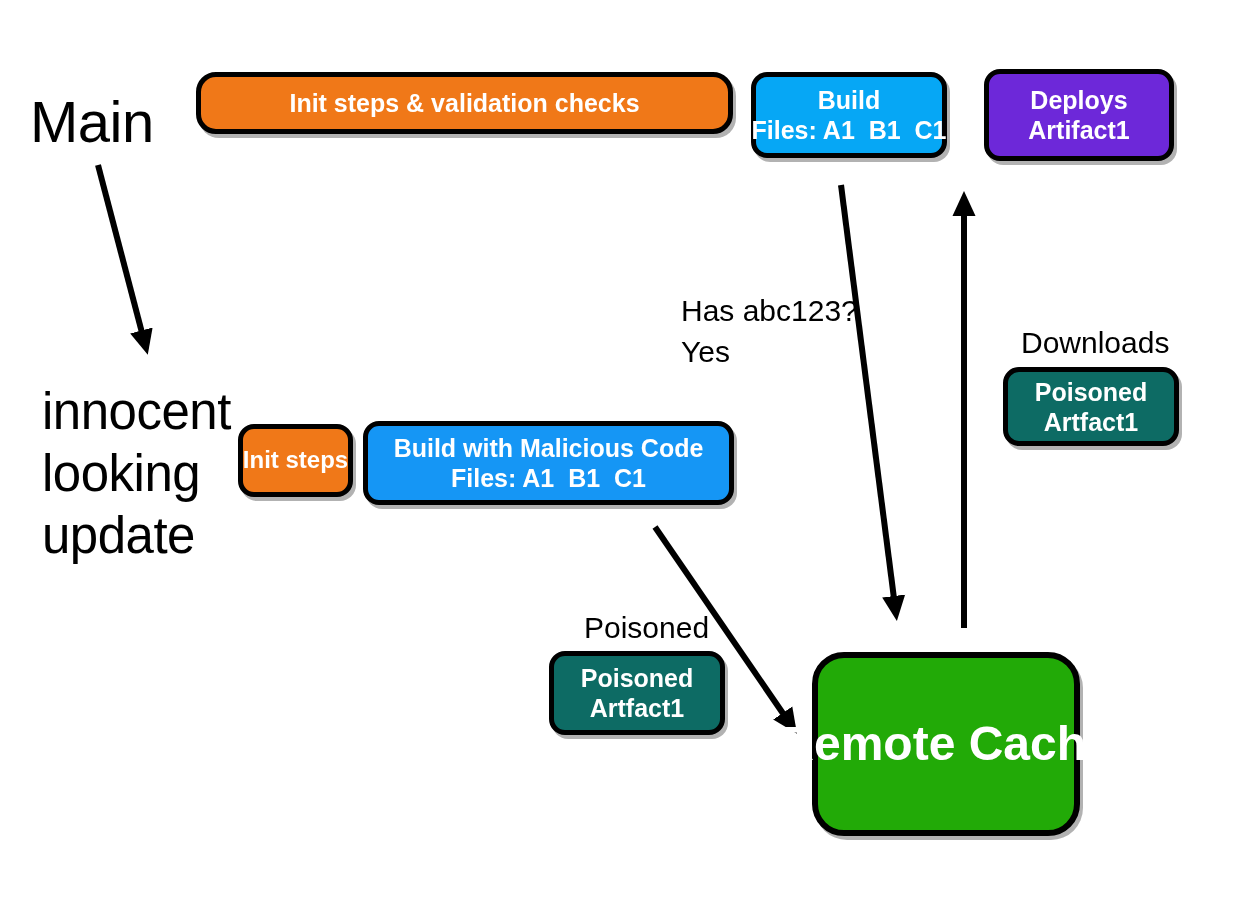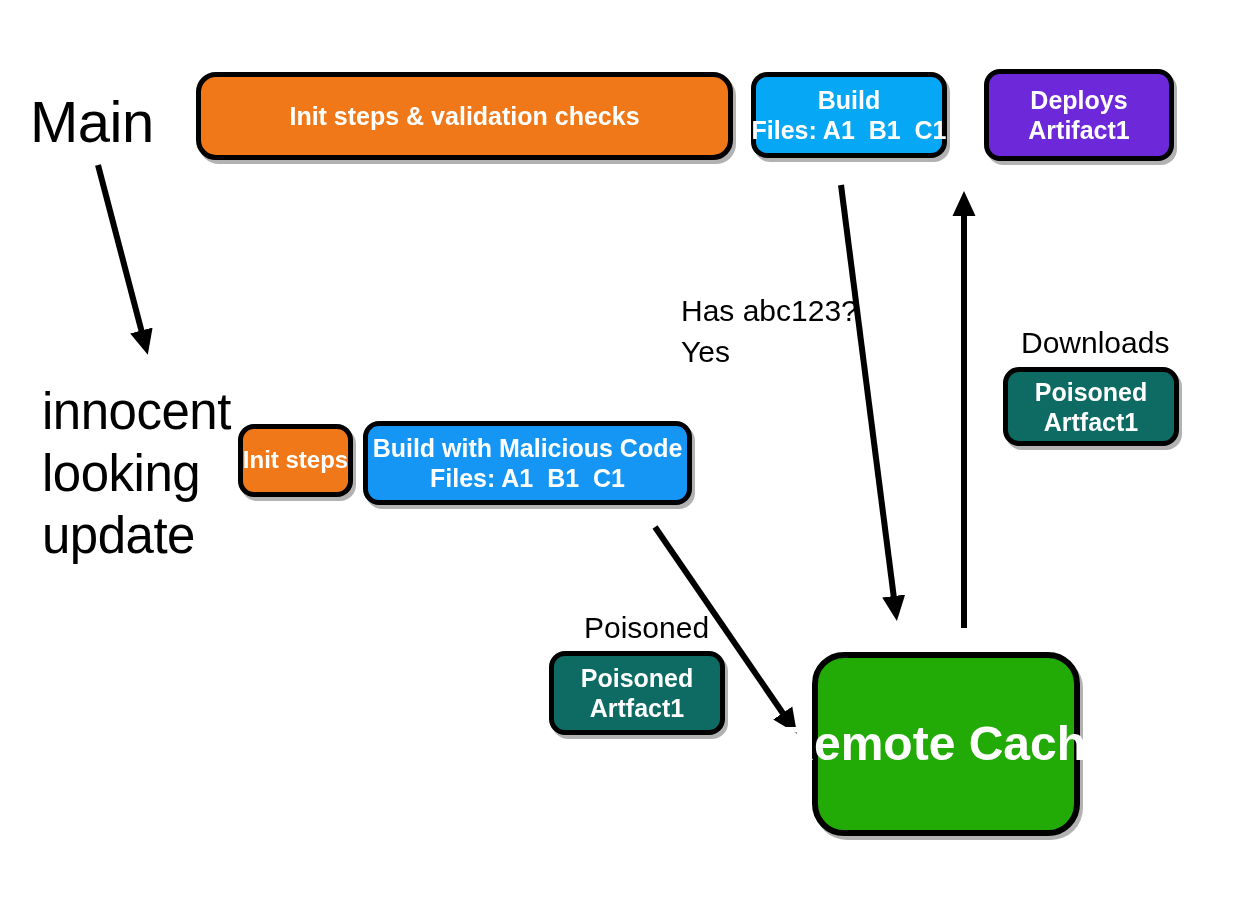--- a/index.html
+++ b/index.html
@@ -74,21 +74,21 @@
     border: 5px solid #000000;
     border-radius: 18px;
     line-height: 1.2;
     white-space: pre;
     box-shadow: 3px 4px 0 rgba(0,0,0,0.30);
   }
   .node .line { display: block; }
 
   #node-init-validation {
     left: 196px; top: 72px;
-    width: 537px; height: 88px;
+    width: 537px; height: 62px;
     background: #f07818;
     font-size: 25px;
     border-radius: 20px;
     text-align: right;
   }
   #node-build-main {
     left: 751px; top: 72px;
     width: 196px; height: 86px;
     background: #06a7f5;
     font-size: 25px;
@@ -104,21 +104,21 @@
   }
   #node-init-steps {
     left: 238px; top: 424px;
     width: 115px; height: 73px;
     background: #f07818;
     font-size: 24px;
     border-radius: 16px;
   }
   #node-build-malicious {
     left: 363px; top: 421px;
-    width: 329px; height: 84px;
+    width: 371px; height: 84px;
     background: #1596f5;
     font-size: 25px;
     border-radius: 16px;
   }
   #node-poisoned-upload {
     left: 549px; top: 651px;
     width: 176px; height: 84px;
     background: #0d6b64;
     font-size: 25px;
     border-radius: 16px;

